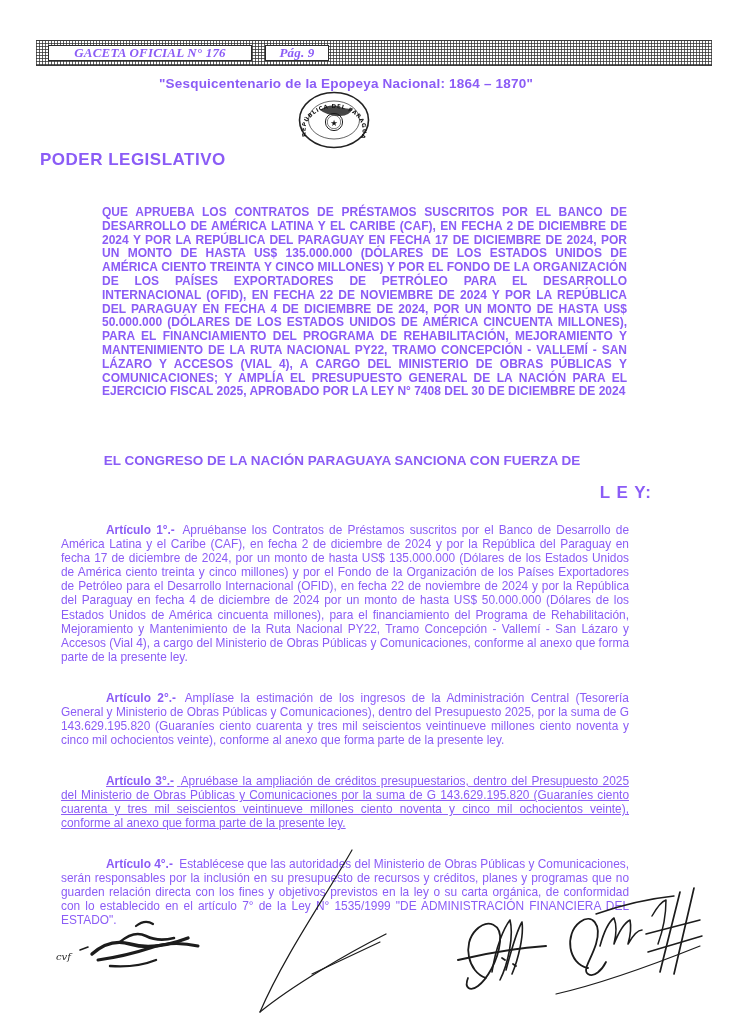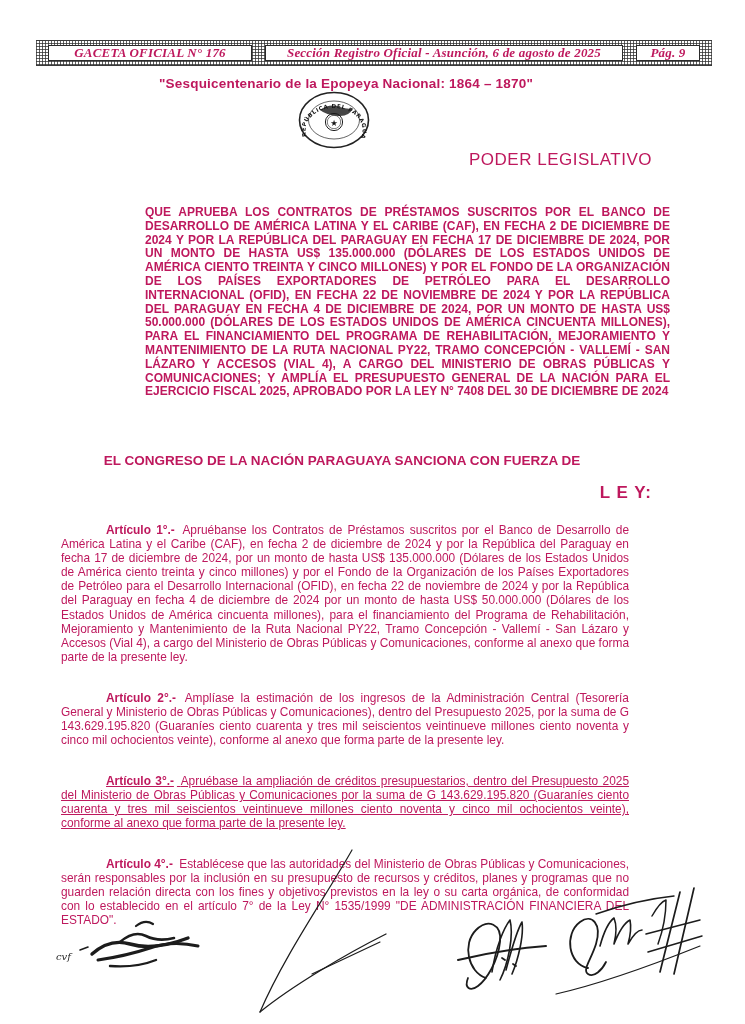--- a/index.html
+++ b/index.html
@@ -1,19 +1,19 @@
 <!DOCTYPE html>
 <html><head>
 <meta charset="utf-8">
 <style>
   * { margin:0; padding:0; box-sizing:border-box; }
   html,body { background:#e8e8e8; }
   .page {
     position:relative; width:745px; height:1024px; margin:0 auto;
-    background:#ffffff; color:#be185d; overflow:hidden;
+    background:#ffffff; color:#8b5cf6; overflow:hidden;
     font-family:"Liberation Sans", sans-serif;
   }
   
   .masthead {
     position:absolute; left:36px; top:40px; width:676px; height:26px;
     display:flex; align-items:stretch; gap:13px; padding:4px 12px;
     background:
       repeating-linear-gradient(90deg, rgba(45,45,45,.75) 0 1px, transparent 1px 3px),
       repeating-linear-gradient(0deg, rgba(45,45,45,.75) 0 1px, transparent 1px 3px);
     border-top:1px solid #3a3a3a; border-bottom:1px solid #3a3a3a;
@@ -27,31 +27,31 @@
   .mh-left   { width:204px; }
   .mh-center { flex:1; }
   .mh-right  { width:64px; }
   
   .motto {
     position:absolute; left:40px; top:76px; width:612px; text-align:center;
     font-weight:bold; font-size:13.5px; letter-spacing:.2px;
   }
   .seal { position:absolute; left:297px; top:91px; width:74px; height:58px; }
   .branch {
-    position:absolute; left:40px; top:150px; width:612px; text-align:right;
-    font-weight:normal; font-size:17px; letter-spacing:.5px;
+    position:absolute; left:40px; top:150px; width:612px; text-align:left;
+    font-weight:bold; font-size:17px; letter-spacing:.5px;
   }
   .law-number {
     position:absolute; left:40px; top:184px; width:612px; text-align:center;
     font-weight:bold; font-size:13.5px;
   }
   .law-title {
     position:absolute; left:102px; top:206px; width:525px;
     font-weight:bold; font-size:12px; line-height:13.8px;
-    text-align:justify; text-align-last:left;margin-left:43px;
+    text-align:justify; text-align-last:left;
   }
   .enacting {
     position:absolute; left:36px; top:453px; width:612px; text-align:center;
     font-weight:bold; font-size:13.5px;
   }
   .ley-word {
     position:absolute; left:40px; top:483px; width:612px; text-align:right;
     font-weight:bold; font-size:17px; letter-spacing:1px;
   }
   
@@ -69,21 +69,20 @@
   .signatures { position:absolute; left:40px; top:838px; width:665px; height:182px; }
   .sig-stroke { fill:none; stroke:#1c1c1c; stroke-linecap:round; stroke-linejoin:round; }
 </style>
 </head>
 <body>
 
 <div class="page">
 
   <div class="masthead">
     <div class="mh-cell mh-left">GACETA OFICIAL N° 176</div>
-    <div class="mh-cell mh-center">Sección Registro Oficial - Asunción, 6 de agosto de 2025</div>
     <div class="mh-cell mh-right">Pág. 9</div>
   </div>
 
   <div class="motto">"Sesquicentenario de la Epopeya Nacional: 1864 – 1870"</div>
 
   <svg class="seal" viewBox="0 0 74 58" font-family="DejaVu Sans, sans-serif">
     <ellipse cx="37" cy="29" rx="34.5" ry="27.5" fill="none" stroke="#222" stroke-width="1.6"></ellipse>
     <ellipse cx="37" cy="29" rx="25.5" ry="19" fill="none" stroke="#222" stroke-width="0.7"></ellipse>
     <path id="sealArc" d="M 10,46 A 28.5,22 0 1 1 64,46" fill="none"></path>
     <text font-size="5.5" font-weight="bold" letter-spacing="0.7" fill="#141414">

